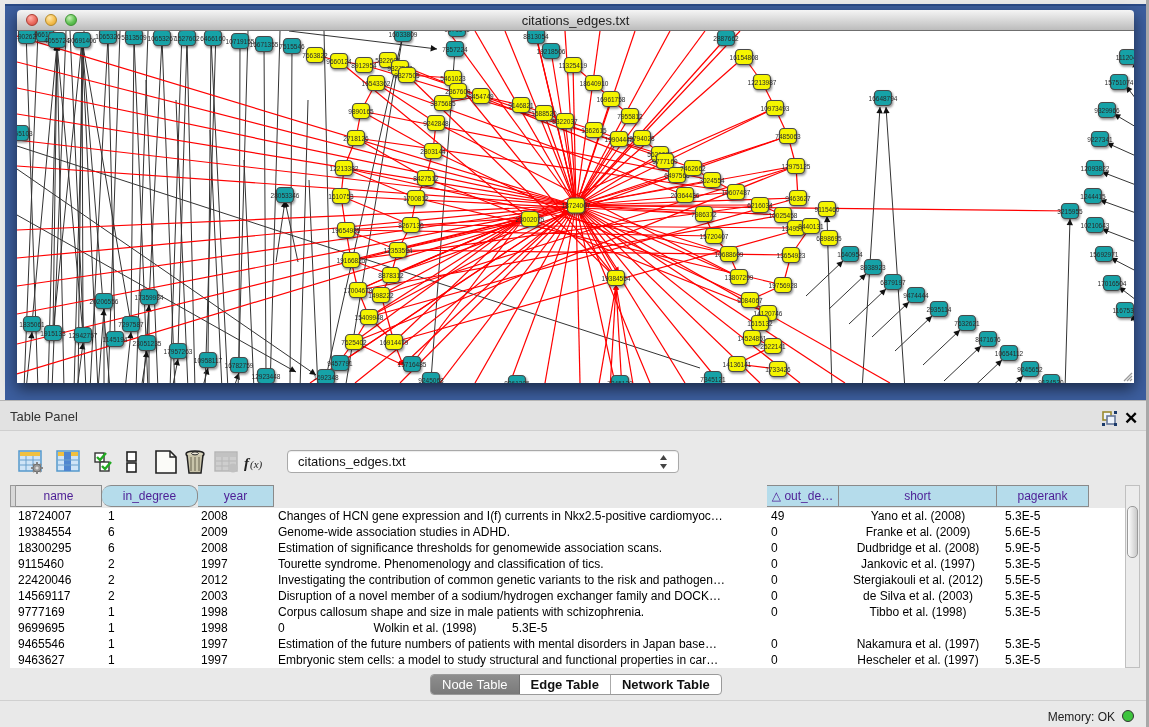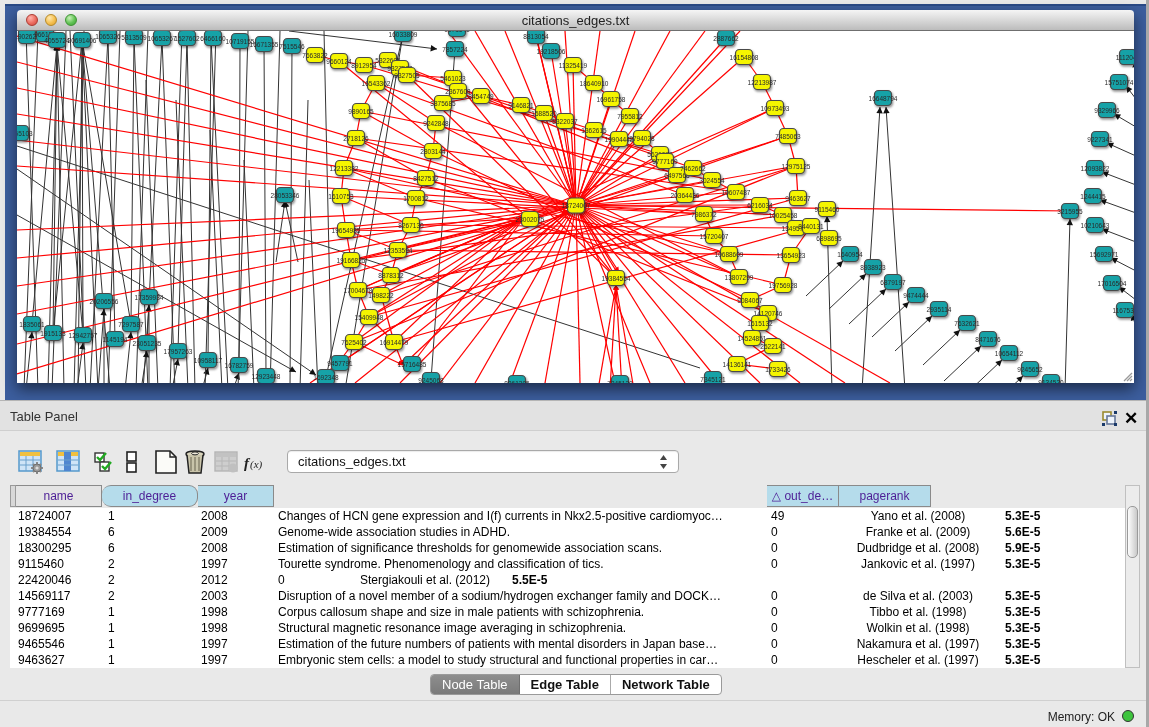--- a/index.html
+++ b/index.html
@@ -29,21 +29,21 @@
 #tbody { position:absolute; left:10px; top:508px; width:1115px; height:160px; background:#ffffff;
   font-size:12px; color:#000; }
 .trow { display:flex; height:16px; line-height:16px; white-space:nowrap; }
 .trow div { overflow:hidden; }
 .c-name { width:92px; padding-left:8px; }
 .c-deg { width:96px; padding-left:6px; }
 .c-year { width:76px; padding-left:3px; }
 .c-title { width:493px; padding-left:4px; }
 .c-out { width:72px; padding-left:4px; }
 .c-short { width:158px; text-align:center; }
-.c-pr { width:92px; padding-left:8px;font-weight:bold; }
+.c-pr { width:92px; padding-left:8px; }
 #vscroll { position:absolute; left:1125px; top:485px; width:15px; height:183px; background:#ececec;
   border:1px solid #c0c0c0; }
 #vthumb { position:absolute; left:1127px; top:506px; width:11px; height:52px; background:linear-gradient(90deg,#fdfdfd,#c9c9c9);
   border:1px solid #9a9a9a; border-radius:5px; }
 #tabs { position:absolute; left:430px; top:674px; height:21px; display:flex; font-size:13px;
   border:1px solid #9a9a9a; border-radius:4px; overflow:hidden; background:#ffffff; }
 #tabs div { padding:0 11px; line-height:20px; color:#111; font-weight:bold; border-right:1px solid #aaa; }
 #tabs div.sel { font-weight:normal; }
 #tabs div.sel { background:linear-gradient(#8e8e8e,#7a7a7a); color:#ffffff; border-right:1px solid #6f6f6f; }
 #tabs div:last-child { border-right:none; }
@@ -873,20 +873,21 @@
       <path d="M4.5 14 L8 9 H1 Z" fill="#444"></path>
   </svg>
 </div>
 <div id="tgutter"></div>
 <div id="thead">
   <div style="width:86px;background:#e4e4e4;">name</div>
   <div style="width:96px;border-radius:9px;">in_degree</div>
   <div style="width:76px;">year</div>
   <div style="width:493px;margin-top:48px;">title</div>
   <div style="width:72px;">△ out_de…</div>
+  <div style="width:158px;">short</div>
   <div style="width:92px;">pagerank</div>
 </div>
 <div id="tbody">
 <div class="trow">
       <div class="c-name">18724007</div>
       <div class="c-deg">1</div>
       <div class="c-year">2008</div>
       <div class="c-title">Changes of HCN gene expression and I(f) currents in Nkx2.5-positive cardiomyoc…</div>
       <div class="c-out">49</div>
       <div class="c-short">Yano et al. (2008)</div>
@@ -916,20 +917,21 @@
       <div class="c-year">1997</div>
       <div class="c-title">Tourette syndrome. Phenomenology and classification of tics.</div>
       <div class="c-out">0</div>
       <div class="c-short">Jankovic et al. (1997)</div>
       <div class="c-pr">5.3E-5</div>
     </div>
 <div class="trow">
       <div class="c-name">22420046</div>
       <div class="c-deg">2</div>
       <div class="c-year">2012</div>
+      <div class="c-title">Investigating the contribution of common genetic variants to the risk and pathogen…</div>
       <div class="c-out">0</div>
       <div class="c-short">Stergiakouli et al. (2012)</div>
       <div class="c-pr">5.5E-5</div>
     </div>
 <div class="trow">
       <div class="c-name">14569117</div>
       <div class="c-deg">2</div>
       <div class="c-year">2003</div>
       <div class="c-title">Disruption of a novel member of a sodium/hydrogen exchanger family and DOCK…</div>
       <div class="c-out">0</div>
@@ -942,21 +944,20 @@
       <div class="c-year">1998</div>
       <div class="c-title">Corpus callosum shape and size in male patients with schizophrenia.</div>
       <div class="c-out">0</div>
       <div class="c-short">Tibbo et al. (1998)</div>
       <div class="c-pr">5.3E-5</div>
     </div>
 <div class="trow">
       <div class="c-name">9699695</div>
       <div class="c-deg">1</div>
       <div class="c-year">1998</div>
-      <div class="c-title">Structural magnetic resonance image averaging in schizophrenia.</div>
       <div class="c-out">0</div>
       <div class="c-short">Wolkin et al. (1998)</div>
       <div class="c-pr">5.3E-5</div>
     </div>
 <div class="trow">
       <div class="c-name">9465546</div>
       <div class="c-deg">1</div>
       <div class="c-year">1997</div>
       <div class="c-title">Estimation of the future numbers of patients with mental disorders in Japan base…</div>
       <div class="c-out">0</div>

